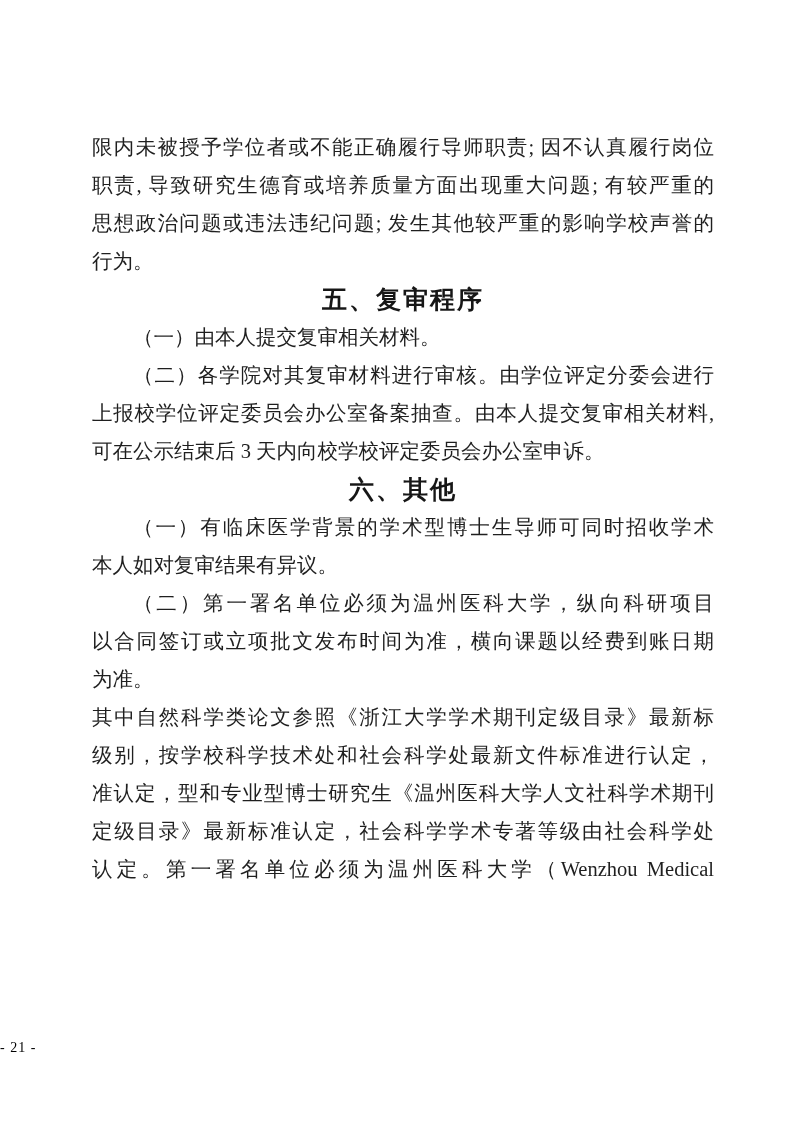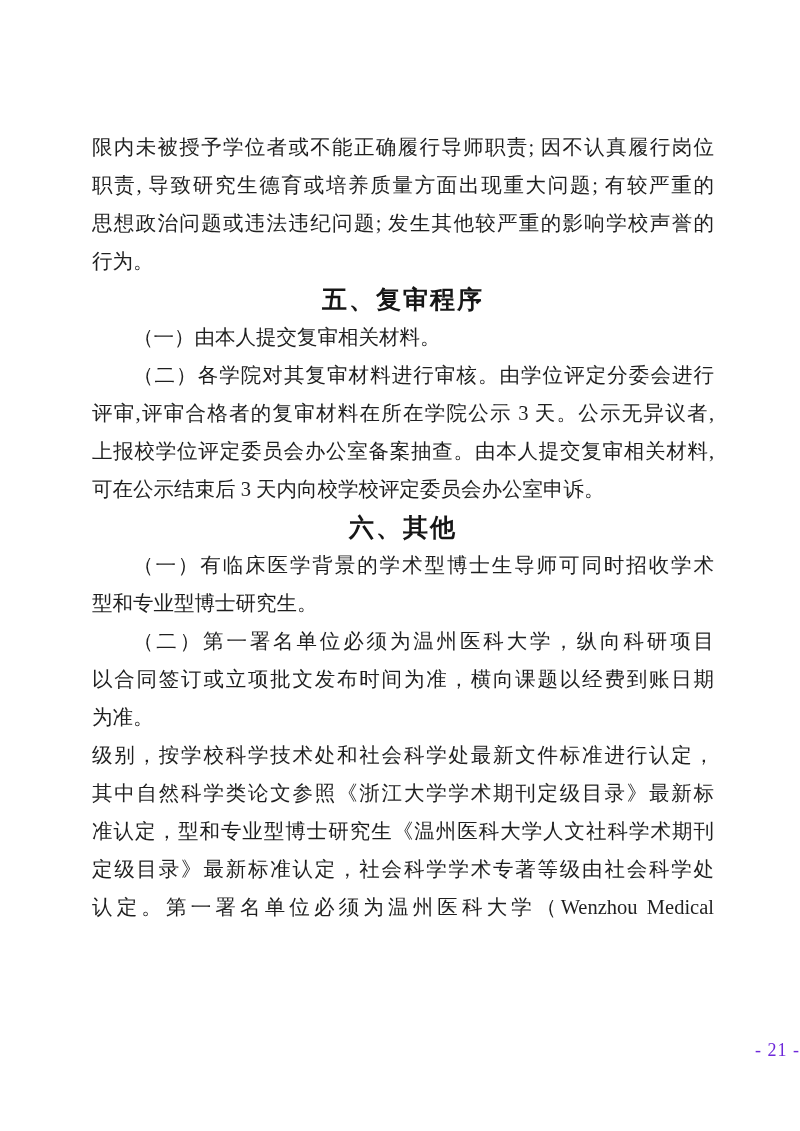--- a/index.html
+++ b/index.html
@@ -44,48 +44,47 @@
     letter-spacing: 2px;
     text-align: center;
     text-align-last: center;
     color: #161616;
   }
   .page-footer {
     position: absolute;
     left: 0;
     right: 0;
     top: 1040px;
-    text-align: right;
-    font-size: 18px;
-    color: #6d28d9;
+    text-align: left;
+    font-size: 14px;
+    color: #000000;
     letter-spacing: 1px;
   }
 </style>
 </head>
 <body>
 
 <div class="page">
   <div class="body-text">
     <div class="ln">限内未被授予学位者或不能正确履行导师职责; 因不认真履行岗位</div>
     <div class="ln">职责, 导致研究生德育或培养质量方面出现重大问题; 有较严重的</div>
     <div class="ln">思想政治问题或违法违纪问题; 发生其他较严重的影响学校声誉的</div>
     <div class="ln end">行为。</div>
     <div class="ln heading">五、复审程序</div>
     <div class="ln end ind">（一）由本人提交复审相关材料。</div>
     <div class="ln ind">（二）各学院对其复审材料进行审核。由学位评定分委会进行</div>
-    <div class="ln">评审,评审合格者的复审材料在所在学院公示 3 天。公示无异议者,</div>
     <div class="ln">上报校学位评定委员会办公室备案抽查。由本人提交复审相关材料,</div>
     <div class="ln end">可在公示结束后 3 天内向校学校评定委员会办公室申诉。</div>
     <div class="ln heading">六、其他</div>
     <div class="ln ind">（一）有临床医学背景的学术型博士生导师可同时招收学术</div>
-    <div class="ln end">型和专业型博士研究生。</div>
+    <div class="ln end">本人如对复审结果有异议。</div>
     <div class="ln ind">（二）第一署名单位必须为温州医科大学，纵向科研项目</div>
     <div class="ln">以合同签订或立项批文发布时间为准，横向课题以经费到账日期</div>
     <div class="ln end">为准。</div>
+    <div class="ln">其中自然科学类论文参照《浙江大学学术期刊定级目录》最新标</div>
     <div class="ln">级别，按学校科学技术处和社会科学处最新文件标准进行认定，</div>
-    <div class="ln">其中自然科学类论文参照《浙江大学学术期刊定级目录》最新标</div>
     <div class="ln">准认定，型和专业型博士研究生《温州医科大学人文社科学术期刊</div>
     <div class="ln">定级目录》最新标准认定，社会科学学术专著等级由社会科学处</div>
     <div class="ln">认定。第一署名单位必须为温州医科大学（Wenzhou Medical</div>
   </div>
 
   <div class="page-footer">- 21 -</div>
 </div>
 
 </body></html>

